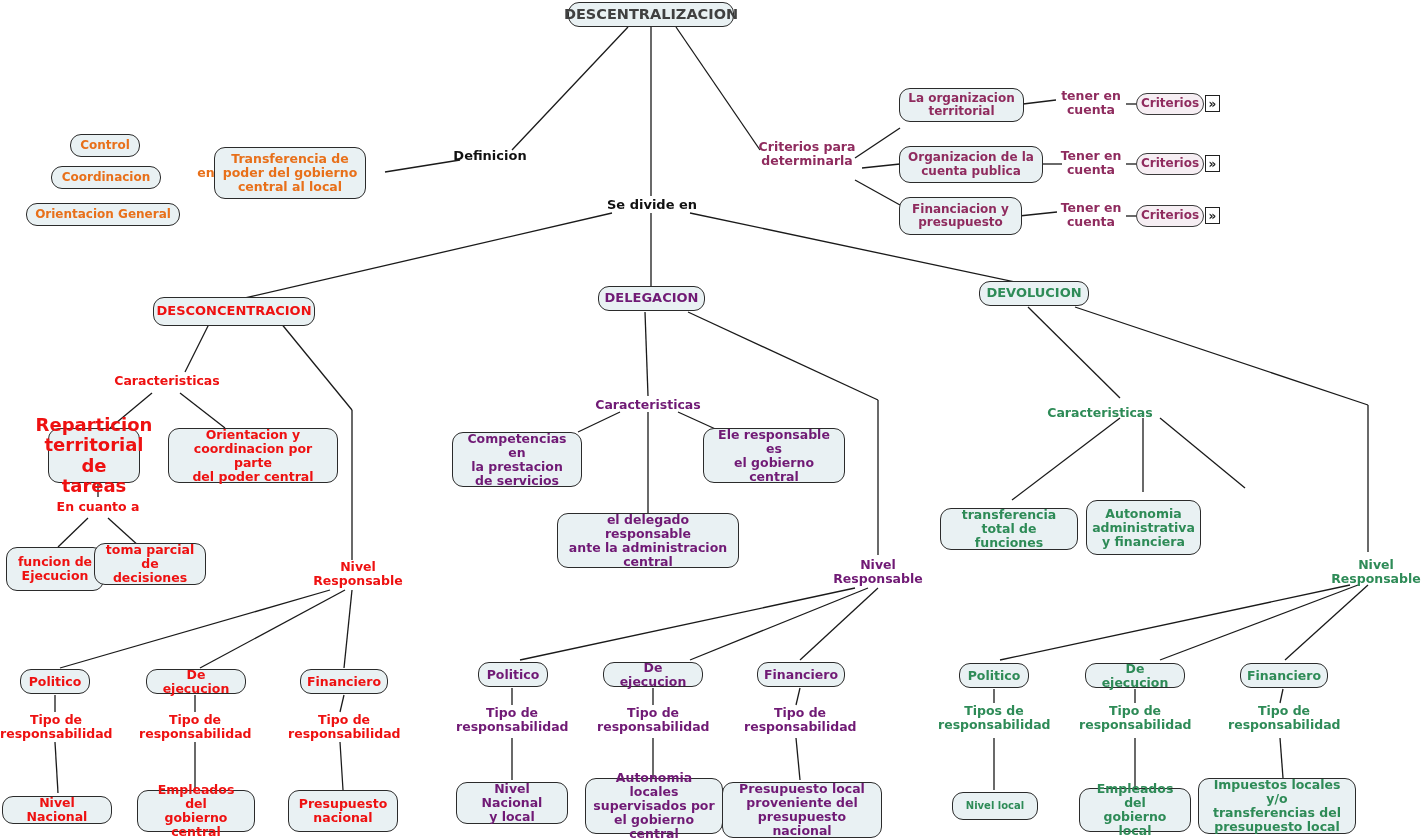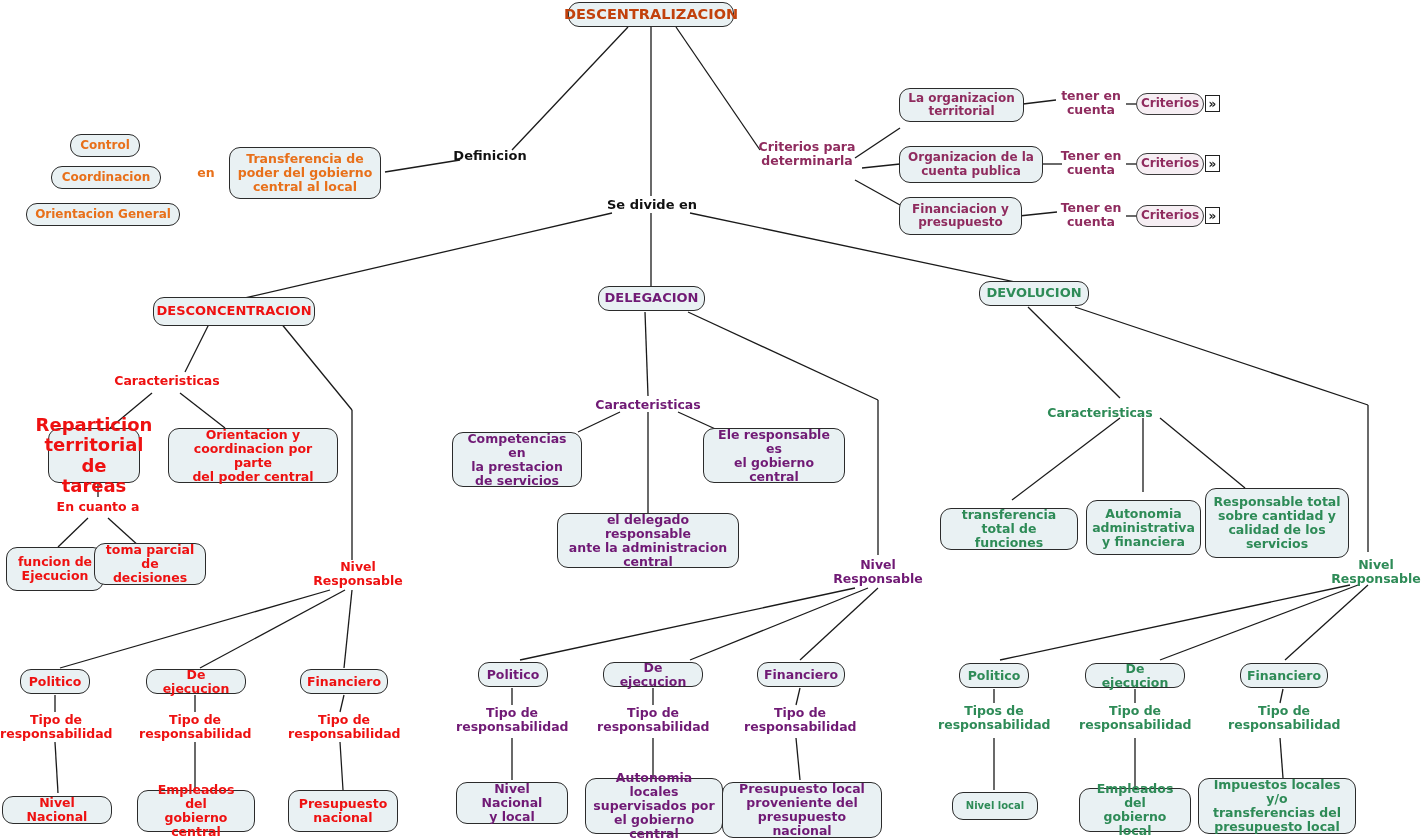--- a/index.html
+++ b/index.html
@@ -28,21 +28,21 @@
   }
   .lbl{
     position:absolute;
     font-weight:bold;
     text-align:center;
     line-height:1.12;
     white-space:pre-line;
     background:transparent;
   }
 
-  .c-root{color:#c2410c;}
+  .c-root{color:#404040;}
   .c-black{color:#111111;}
   .c-orange{color:#e8701a;}
   .c-purple{color:#8f2b5e;}
   .c-red{color:#ee1111;}
   .c-blue{color:#701a75;}
   .c-green{color:#2e8b57;}
 
   .node.crit{background:#f6eef3;border-color:#3a3a3a;}
   .chev{
     position:absolute;
@@ -133,21 +133,21 @@
     <line x1="1135" y1="689" x2="1135" y2="703"></line>
     <line x1="1135" y1="738" x2="1135" y2="788"></line>
     <line x1="1283" y1="689" x2="1280" y2="703"></line>
     <line x1="1280" y1="738" x2="1283" y2="778"></line>
   </svg>
 
   <div class="node c-root" style="left:568px;top:2px;width:166px;height:25px;font-size:14.5px;">DESCENTRALIZACION</div>
 
   <div class="lbl c-black" style="left:440px;top:149px;width:100px;font-size:13px;">Definicion</div>
 
-  <div class="node c-orange" style="left:229px;top:147px;width:152px;height:52px;font-size:12.5px;">Transferencia de
+  <div class="node c-orange" style="left:214px;top:147px;width:152px;height:52px;font-size:12.5px;">Transferencia de
 poder del gobierno
 central al local</div>
 
   <div class="lbl c-orange" style="left:192px;top:166px;width:28px;font-size:12.5px;">en</div>
 
   <div class="node c-orange" style="left:70px;top:134px;width:70px;height:23px;font-size:12px;">Control</div>
   <div class="node c-orange" style="left:51px;top:166px;width:110px;height:23px;font-size:12px;">Coordinacion</div>
   <div class="node c-orange" style="left:26px;top:203px;width:154px;height:23px;font-size:12px;">Orientacion General</div>
 
   <div class="lbl c-purple" style="left:755px;top:140px;width:104px;font-size:12.5px;">Criterios para
@@ -255,24 +255,20 @@
 
   <div class="node c-green" style="left:979px;top:281px;width:110px;height:25px;font-size:13px;">DEVOLUCION</div>
 
   <div class="lbl c-green" style="left:1043px;top:406px;width:114px;font-size:12.5px;">Caracteristicas</div>
 
   <div class="node c-green" style="left:940px;top:508px;width:138px;height:42px;font-size:12.5px;">transferencia
 total de funciones</div>
   <div class="node c-green" style="left:1086px;top:500px;width:115px;height:55px;font-size:12.5px;">Autonomia
 administrativa
 y financiera</div>
-  <div class="node c-green" style="left:1205px;top:488px;width:144px;height:70px;font-size:12.5px;">Responsable total
-sobre cantidad y
-calidad de los
-servicios</div>
 
   <div class="lbl c-green" style="left:1327px;top:558px;width:98px;font-size:12.5px;">Nivel
 Responsable</div>
 
   <div class="node c-green" style="left:959px;top:663px;width:70px;height:25px;font-size:12.5px;">Politico</div>
   <div class="lbl c-green" style="left:938px;top:704px;width:112px;font-size:12.5px;">Tipos de
 responsabilidad</div>
   <div class="node c-green" style="left:952px;top:792px;width:86px;height:28px;font-size:10px;">Nivel local</div>
 
   <div class="node c-green" style="left:1085px;top:663px;width:100px;height:25px;font-size:12.5px;">De ejecucion</div>

